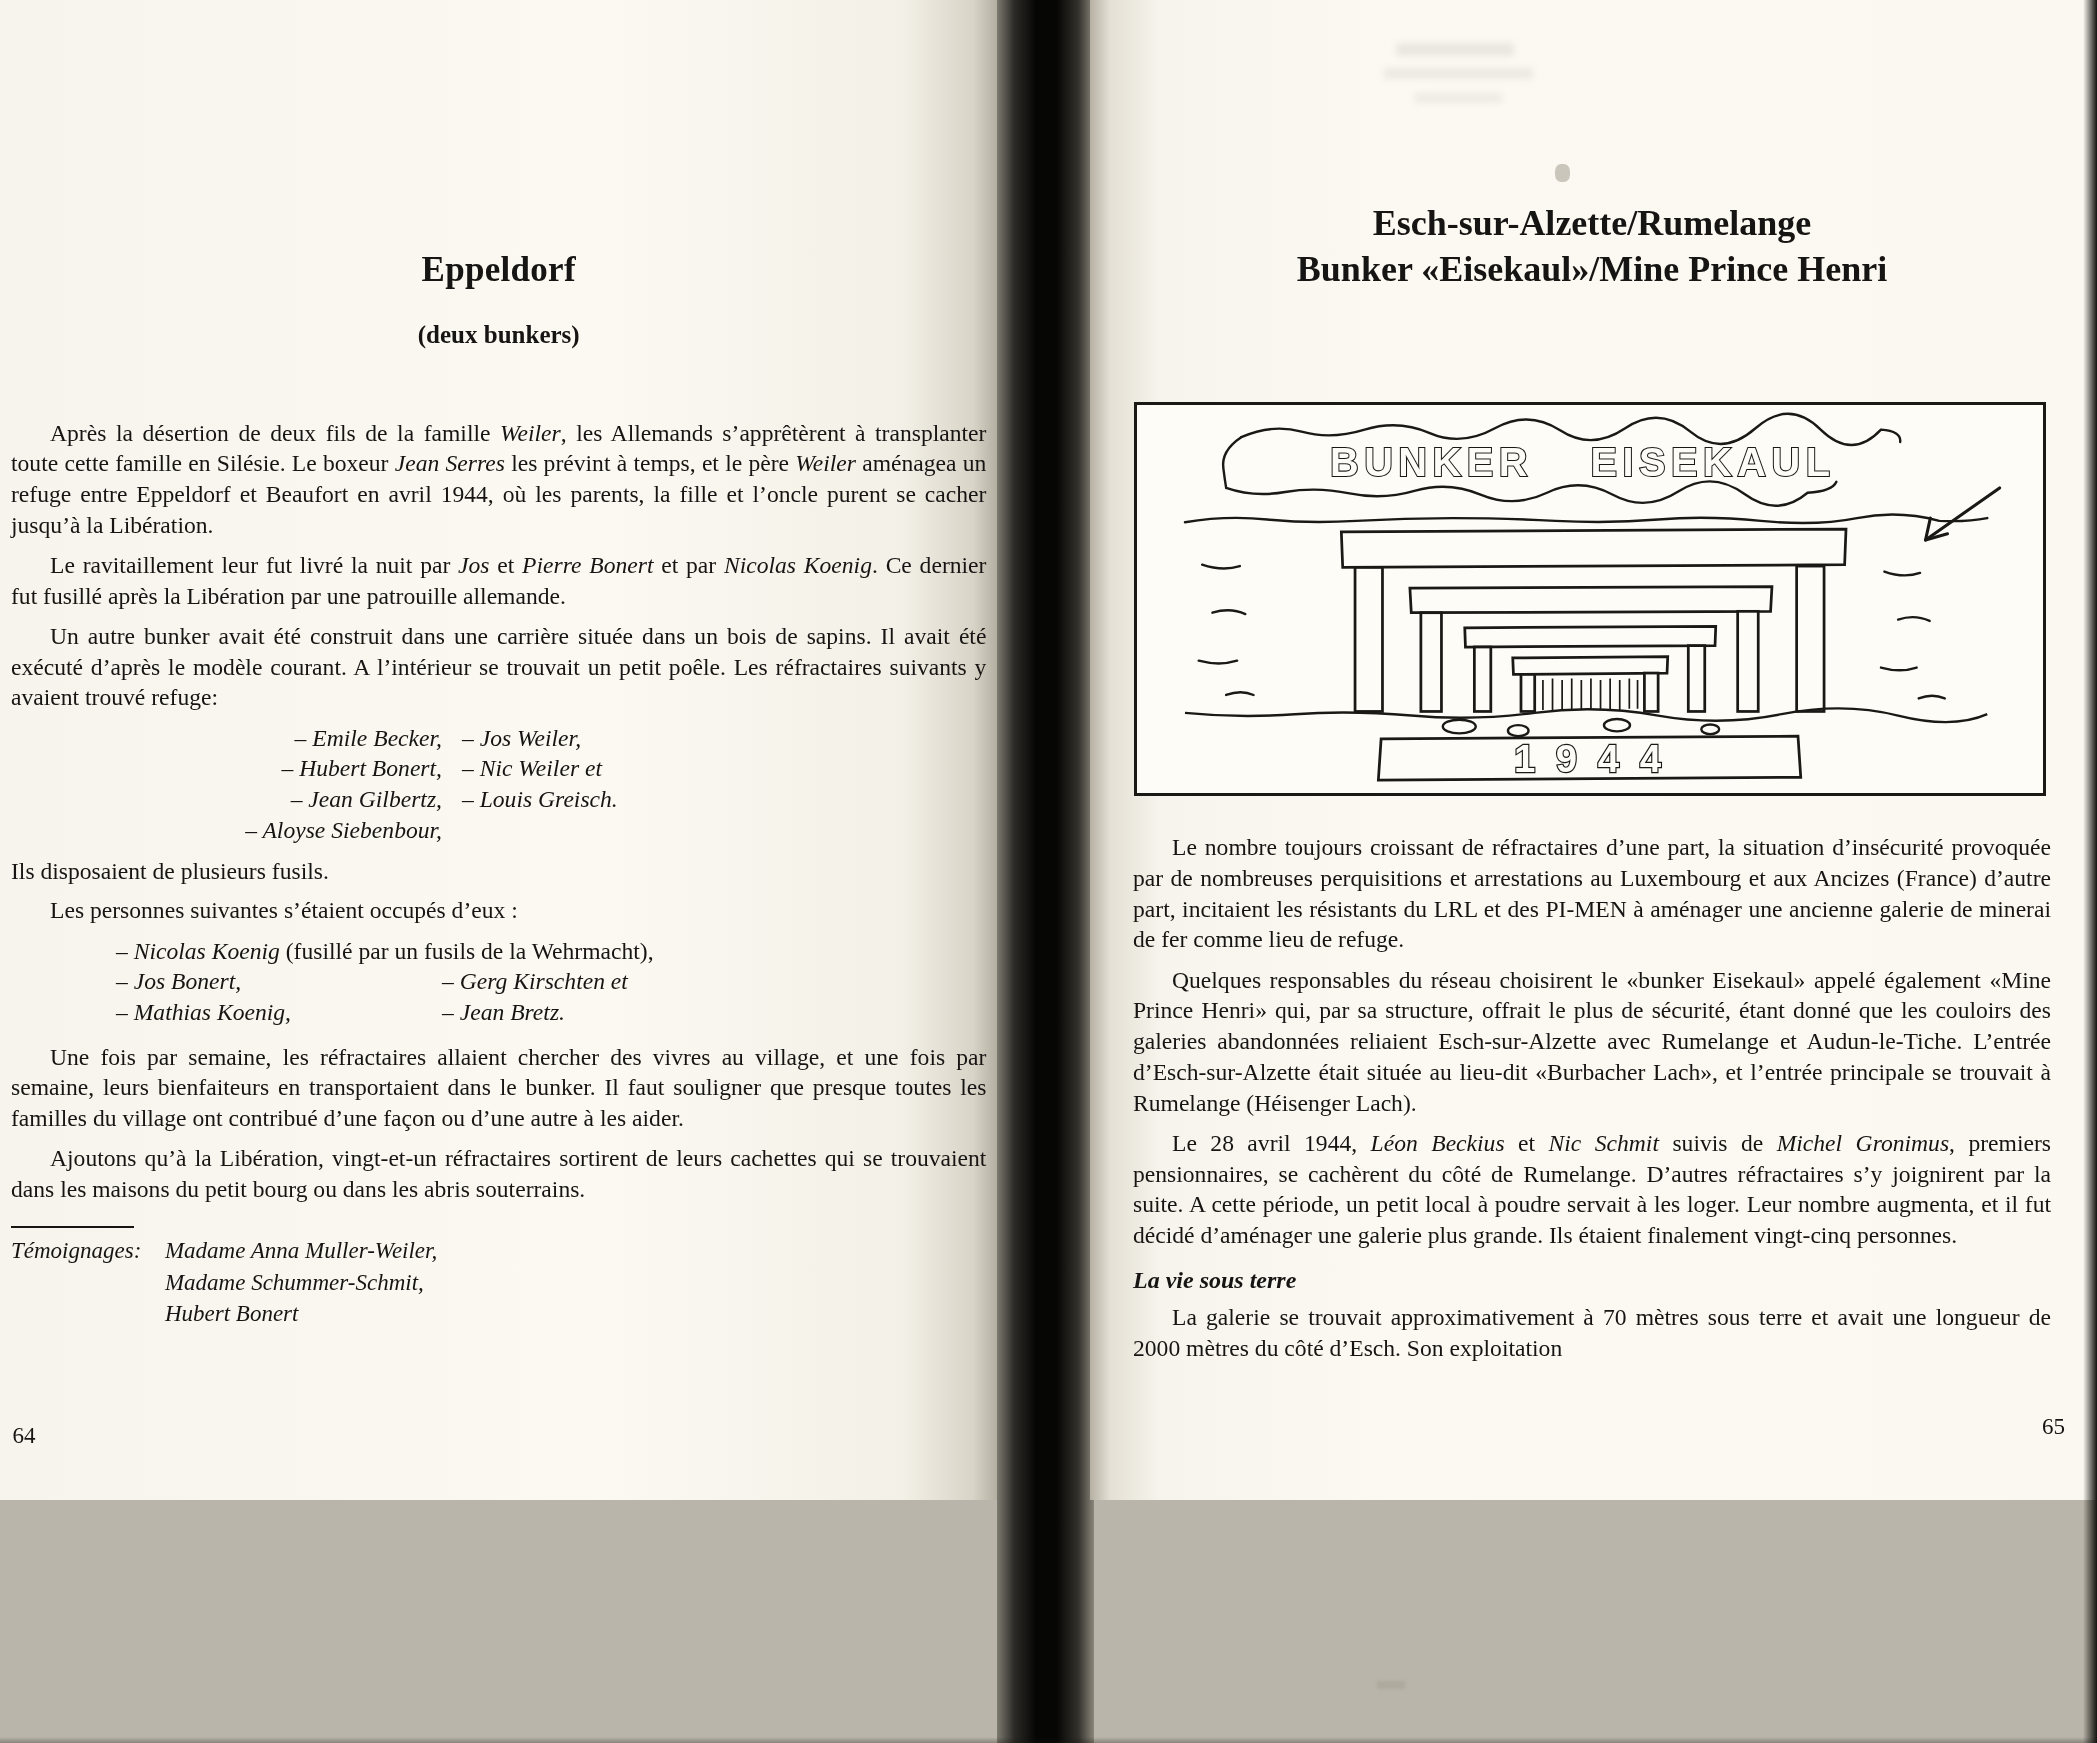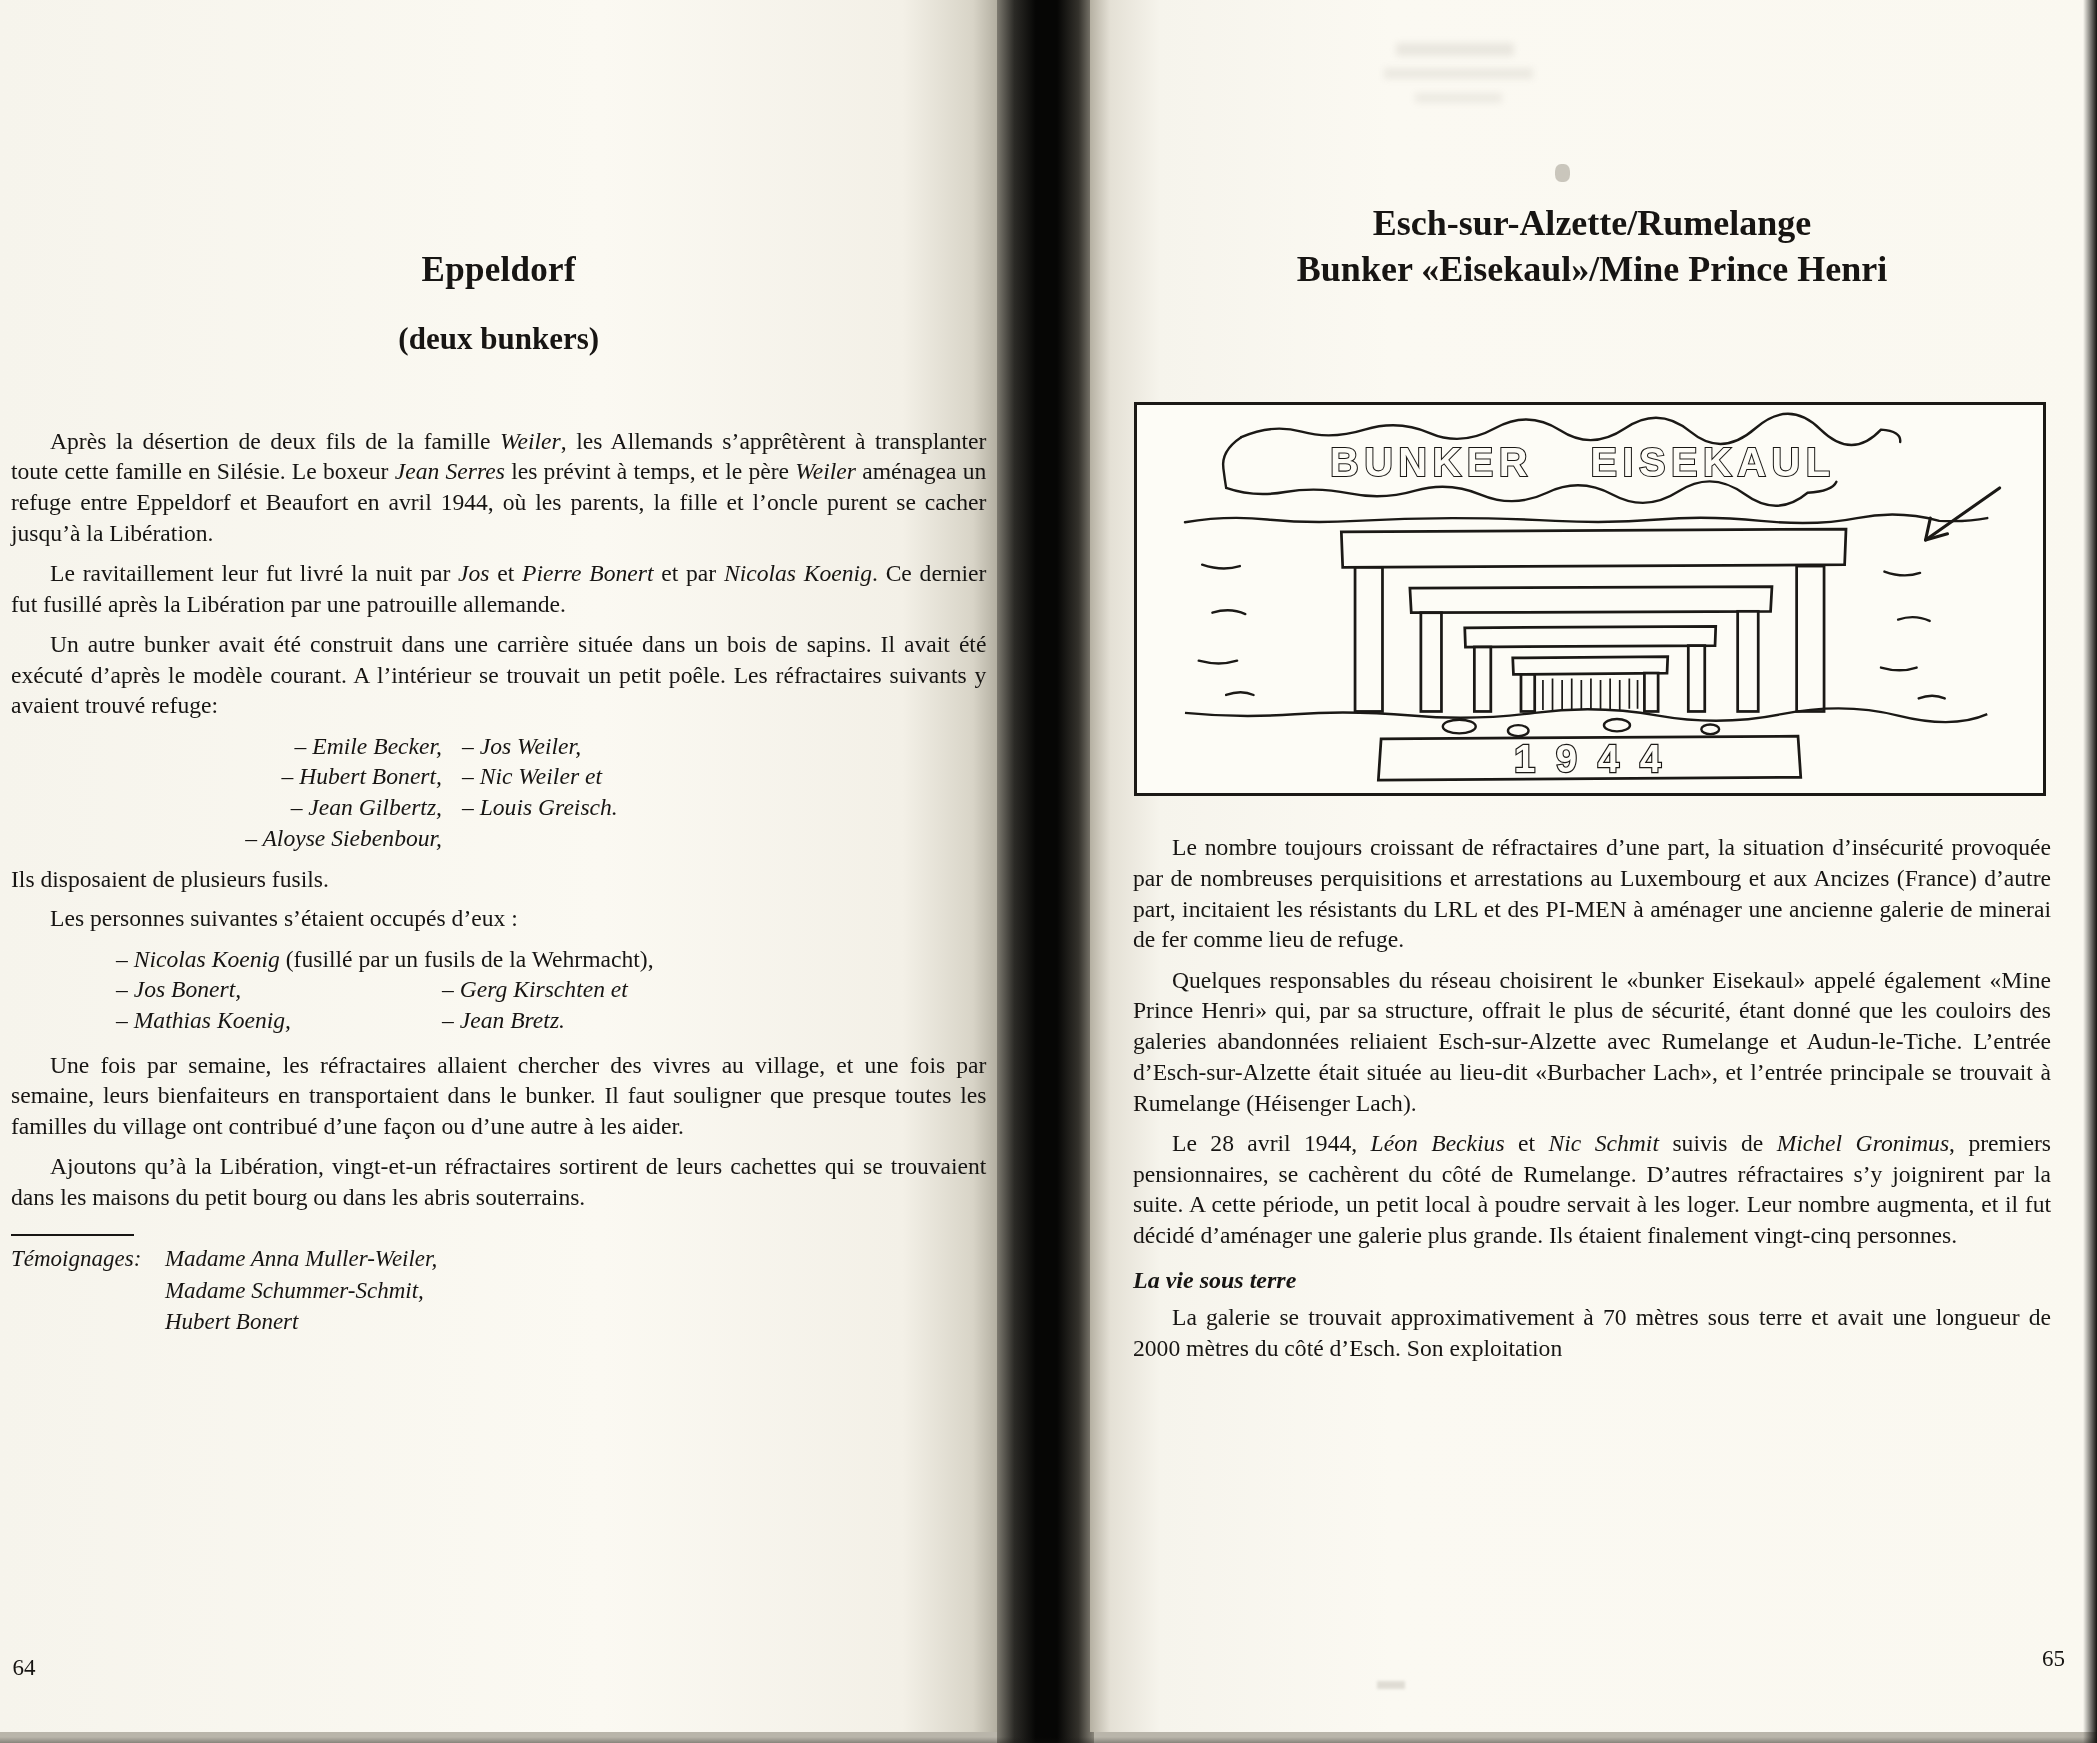--- a/index.html
+++ b/index.html
@@ -1,42 +1,42 @@
 <!DOCTYPE html>
 <html style="font-size:11px"><head>
 <meta charset="utf-8">
 <style>
   html,body{margin:0;padding:0;background:#b9b5aa;}
   body{width:2097px;height:1744px;position:relative;overflow:hidden;
        font-family:"Liberation Serif","DejaVu Serif",serif;color:#171513;}
   .spread{position:absolute;inset:0;}
 
   
-  .page{position:absolute;top:0;height:1732px;}
+  .page{position:absolute;top:0;height:1500px;}
   .page-left{left:0;width:1003px;
     background:linear-gradient(to right,#f6f4ec 0%,#fbf9f2 60%,#f3f0e7 90%,#d8d4c7 97%,#aaa698 100%);}
   .page-right{left:1090px;width:1007px;
     background:linear-gradient(to right,#b5b0a2 0%,#e4e0d5 2%,#f6f4ec 7%,#fbf9f2 30%,#faf8f0 100%);}
   .spine{position:absolute;top:0;left:997px;width:97px;height:1744px;
     background:linear-gradient(to right,#7d7a70 0%,#2b2a26 18%,#060605 40%,#060605 62%,#34322c 84%,#8a867b 100%);}
   .edge-right{position:absolute;top:0;right:0;width:14px;height:1744px;
     background:linear-gradient(to right,rgba(20,19,16,0) 0%,rgba(20,19,16,.45) 45%,#14130f 100%);}
   .edge-bottom{position:absolute;left:0;bottom:0;width:100%;height:7px;
     background:linear-gradient(to bottom,rgba(20,19,16,0),rgba(20,19,16,.35));}
 
   
   .body{font-size:23.6px;line-height:1.30;text-align:justify;margin:0 0 9.7px 0;}
   .indent{text-indent:39px;}
   .it{font-style:italic;}
   .pagenum{position:absolute;font-size:23px;}
 
   
   .lp-content{padding:247px 16.6px 0 11px;}
   .lp-title{font-size:35px;font-weight:bold;text-align:center;margin:3px;letter-spacing:0.3px;}
-  .lp-subtitle{font-size:31px;font-weight:bold;text-align:center;margin-top:30.5px;}
+  .lp-subtitle{font-size:25px;font-weight:bold;text-align:center;margin-top:30.5px;}
   .lp-first{margin-top:69px;}
   .list{display:flex;margin:2.8px 0 11px 105px;font-style:italic;font-size:23.6px;line-height:1.30;}
   .list .colA{width:326px;text-align:right;}
   .list .colB{flex:1;margin-left:20px;}
   .plain-line{font-size:23.6px;line-height:1.30;margin:9.7px 0 8.3px 0;}
   .helpers{margin-left:105px;font-size:23.6px;line-height:1.30;}
   .helpers-first{font-style:normal;}
   .helpers-cols{display:flex;font-style:italic;}
   .helpers-cols .colA{width:326px;}
   .temoignages{margin-top:21px;}

